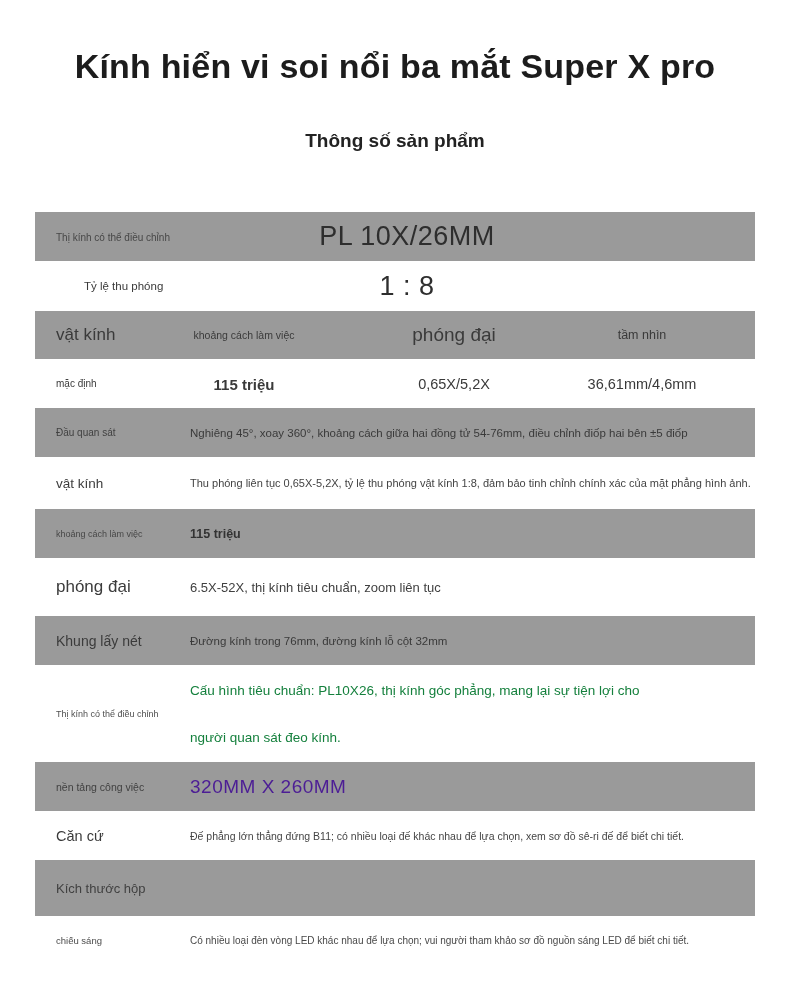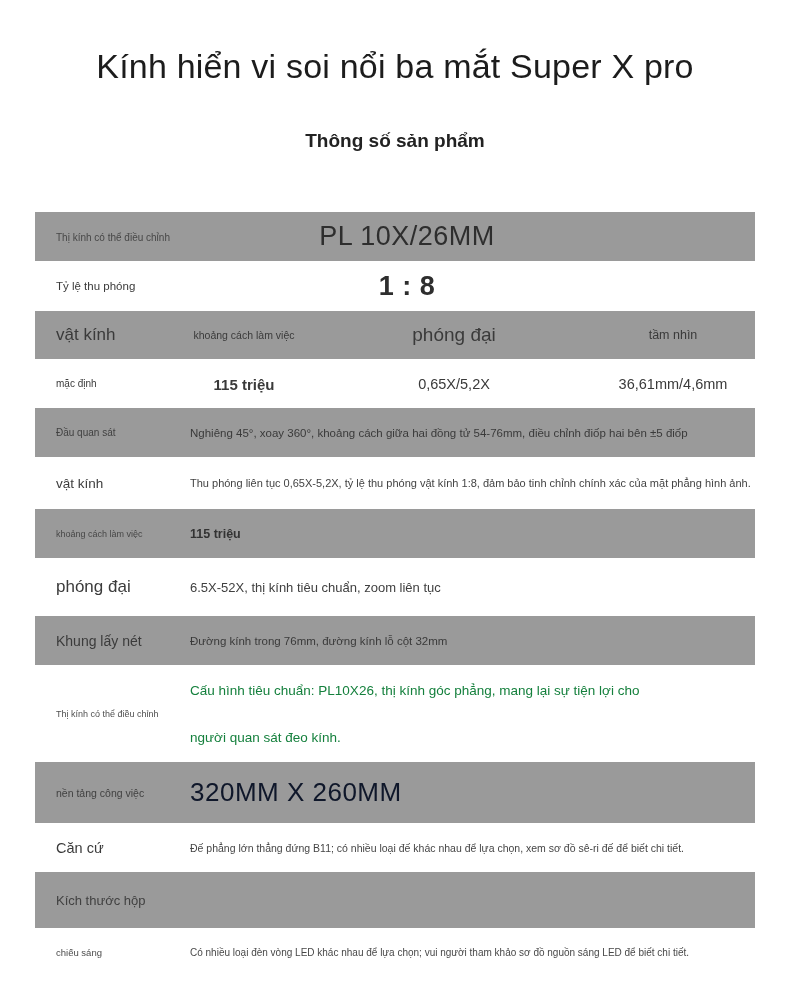--- a/index.html
+++ b/index.html
@@ -2,21 +2,21 @@
 <html><head>
 <meta charset="utf-8">
 <style>
   html,body{margin:0;padding:0;}
   body{
     width:790px;height:1000px;background:#ffffff;overflow:hidden;position:relative;
     font-family:"Liberation Sans","DejaVu Sans",sans-serif;color:#3c3c3c;
     -webkit-font-smoothing:antialiased;
   }
   .header{position:absolute;top:0;left:0;width:790px;text-align:center;}
-  .page-title{margin-top:46px;font-size:34px;line-height:41px;font-weight:400;color:#1c1c1c;letter-spacing:.2px;}
+  .page-title{margin-top:46px;font-size:34px;line-height:41px;font-weight:700;color:#1c1c1c;letter-spacing:.2px;}
   .page-subtitle{margin-top:42px;font-size:19px;line-height:23px;font-weight:700;color:#222222;}
 
   .spec-table{position:absolute;top:212px;left:35px;width:720px;}
   .row{position:relative;display:flex;align-items:center;width:720px;box-sizing:border-box;}
   .row.gray{background:#9a9a9a;}
   .row.white{background:#ffffff;}
 
   
   .row .label{flex:0 0 134px;padding-left:21px;color:#414141;}
   .row .value{flex:1;color:#3a3a3a;white-space:nowrap;}
@@ -24,49 +24,49 @@
   
   .row.center .label{position:absolute;left:21px;top:50%;transform:translateY(-50%);flex:none;padding:0;}
   .row.center .value{width:100%;text-align:center;padding-left:24px;}
 
   
   .row.cols .c1{padding-left:21px;}
   .row.cols .cell{color:#3a3a3a;white-space:nowrap;}
   .row.cols .c2,.row.cols .c3,.row.cols .c4{position:absolute;top:50%;transform:translate(-50%,-50%);}
   .row.cols .c2{left:209px;}
   .row.cols .c3{left:419px;}
-  .row.cols .c4{left:638px;}
+  .row.cols .c4{left:607px;}
 
   
   .r1{height:49px}  .r1 .label{font-size:10px;color:#474747;}
         .r1 .value{font-size:27px;font-weight:400;color:#2e2e2e;letter-spacing:.5px;}
-  .r2{height:50px}  .r2 .label{font-size:11.5px;color:#3a3a3a;}
-        .r2 .value{font-size:27px;font-weight:700;color:#2e2e2e;letter-spacing:.5px;}
+  .r2{height:50px}  .r2 .label{font-size:11.5px;color:#3a3a3a;margin-left:28px;}
+        .r2 .value{font-size:27px;font-weight:400;color:#2e2e2e;letter-spacing:.5px;}
   .r3{height:48px}  .r3 .c1{font-size:17px;color:#3b3b3b;}
         .r3 .c2{font-size:10.5px;color:#414141;}
         .r3 .c3{font-size:19px;font-weight:500;color:#383838;}
         .r3 .c4{font-size:12.5px;color:#3d3d3d;}
   .r4{height:49px}  .r4 .c1{font-size:10px;color:#4a4a4a;}
         .r4 .c2{font-size:15px;font-weight:700;color:#2f2f2f;}
         .r4 .c3{font-size:14.5px;color:#363636;}
         .r4 .c4{font-size:14.5px;color:#363636;}
   .r5{height:49px}  .r5 .label{font-size:10px;}
         .r5 .value{font-size:11.5px;}
   .r6{height:52px}  .r6 .label{font-size:13.5px;color:#3d3d3d;}
         .r6 .value{font-size:11px;color:#434343;}
   .r7{height:49px}  .r7 .label{font-size:9px;color:#474747;}
         .r7 .value{font-size:12.5px;font-weight:600;color:#333333;}
   .r8{height:58px}  .r8 .label{font-size:17px;color:#3b3b3b;}
         .r8 .value{font-size:13px;color:#404040;}
   .r9{height:49px}  .r9 .label{font-size:14px;color:#3b3b3b;}
         .r9 .value{font-size:11.5px;}
   .r10{height:97px} .r10 .label{font-size:9px;color:#4f4f4f;}
         .r10 .value{font-size:13.5px;color:#15803d;white-space:pre-line;line-height:47px;}
-  .r11{height:61px} .r11 .label{font-size:10.5px;}
-        .r11 .value{font-size:26px;font-weight:400;color:#0f172a;letter-spacing:.5px;}
+  .r11{height:49px} .r11 .label{font-size:10.5px;}
+        .r11 .value{font-size:19px;font-weight:400;color:#4c1d95;letter-spacing:.5px;}
   .r12{height:49px} .r12 .label{font-size:14.5px;color:#3b3b3b;}
         .r12 .value{font-size:10.5px;color:#454545;}
   .r13{height:56px} .r13 .label{font-size:13px;}
         .r13 .value{font-size:24px;font-weight:400;color:#323232;letter-spacing:.5px;}
   .r14{height:49px} .r14 .label{font-size:9.5px;color:#4c4c4c;}
         .r14 .value{font-size:10px;color:#484848;}
 </style>
 </head>
 <body>
 

